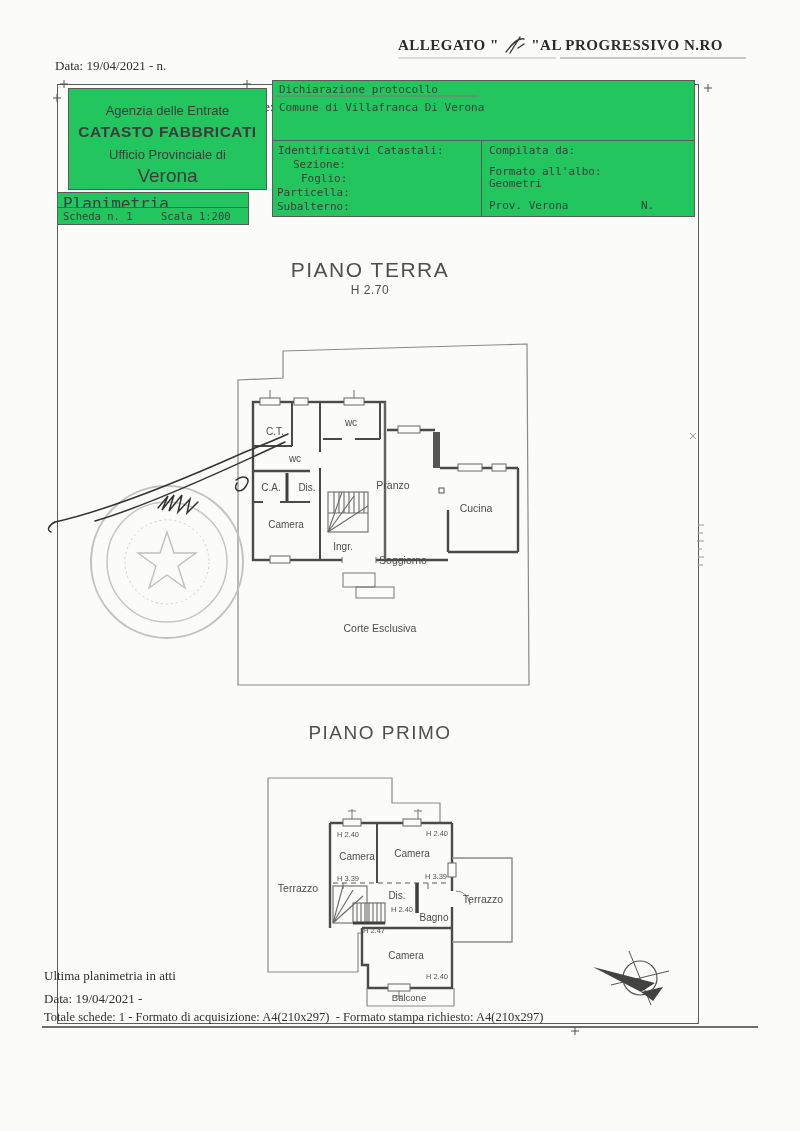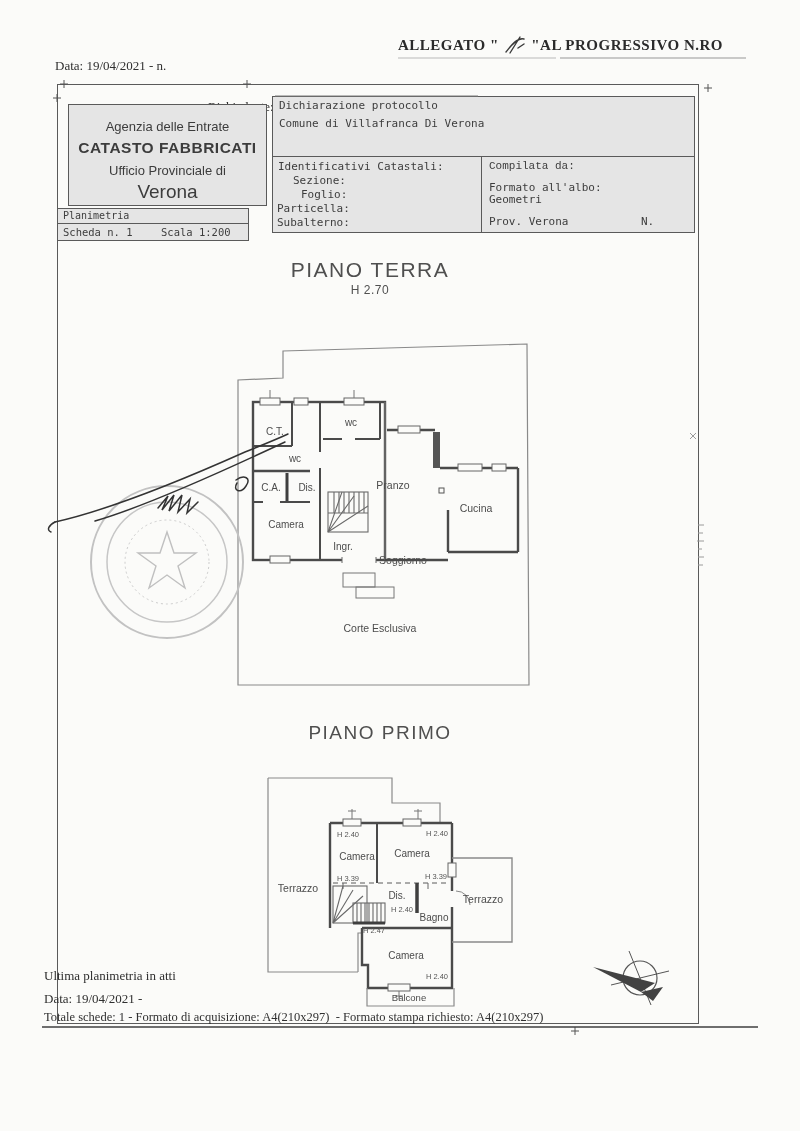--- a/index.html
+++ b/index.html
@@ -1,21 +1,21 @@
 <!DOCTYPE html>
 <html><head>
 <meta charset="utf-8">
 <style>
   html,body{margin:0;padding:0;}
   body{width:800px;height:1131px;position:relative;background:#fbfbf9;font-family:"Liberation Sans",sans-serif;overflow:hidden;}
   .abs{position:absolute;}
   .mono{font-family:"DejaVu Sans Mono",monospace;font-size:11px;color:#3d3d3d;white-space:pre;}
   .serif{font-family:"Liberation Serif",serif;font-size:13px;color:#2f2f2f;white-space:pre;}
   .frame{border:1.4px solid #5a5a5a;}
-  .whitebox{background:#e5e5e5;margin-top:16px;}
+  .whitebox{background:#22c55e;}
   .office{font-family:"Liberation Sans",sans-serif;color:#3c3c3c;text-align:center;}
   .office .l1{font-size:13px;margin-top:14px;}
   .office .l2{font-size:15.5px;font-weight:bold;letter-spacing:.5px;margin-top:5px;}
   .office .l3{font-size:13px;margin-top:6px;}
   .office .l4{font-size:19px;margin-top:3px;}
   .ptitle{font-family:"Liberation Sans",sans-serif;color:#4f4f4f;text-align:center;letter-spacing:1.5px;}
   svg{display:block;}
   svg text{font-family:"Liberation Sans",sans-serif;fill:#4c4c4c;}
   .rlabel{font-size:10px;}
   .rlabel2{font-size:10.5px;}
@@ -39,40 +39,40 @@
 <div class="abs frame" style="left:57px;top:84px;width:640px;height:938px;"></div>
 
 <div class="abs frame whitebox office" style="left:68px;top:88px;width:197px;height:100px;">
   <div class="l1">Agenzia delle Entrate</div>
   <div class="l2">CATASTO FABBRICATI</div>
   <div class="l3">Ufficio Provinciale di</div>
   <div class="l4">Verona</div>
 </div>
 
 <div class="abs frame whitebox" style="left:57px;top:192px;width:190px;height:15px;">
-  <div class="mono" style="margin:1px 0 0 5px;font-size:10px;">Planimetria</div>
+  <div class="mono" style="margin:1px 0 0 5px;font-size:16px;">Planimetria</div>
 </div>
 <div class="abs frame whitebox" style="left:57px;top:207px;width:190px;height:16px;">
   <div class="mono" style="position:absolute;left:5px;top:2px;font-size:10.5px;">Scheda n. 1</div>
   <div class="mono" style="position:absolute;left:103px;top:2px;font-size:10.5px;">Scala 1:200</div>
 </div>
 
 <div class="abs frame whitebox" style="left:272px;top:80px;width:421px;height:60px;">
   <div class="mono" style="position:absolute;left:6px;top:2px;">Dichiarazione protocollo</div>
   <div class="mono" style="position:absolute;left:6px;top:20px;">Comune di Villafranca Di Verona</div>
 </div>
 
 <div class="abs frame whitebox" style="left:272px;top:140px;width:421px;height:75px;">
   <div class="abs" style="left:208px;top:0;width:0;height:75px;border-left:1.2px solid #5a5a5a;"></div>
   <div class="mono" style="position:absolute;left:5px;top:3px;">Identificativi Catastali:</div>
   <div class="mono" style="position:absolute;left:20px;top:17px;">Sezione:</div>
   <div class="mono" style="position:absolute;left:28px;top:31px;">Foglio:</div>
   <div class="mono" style="position:absolute;left:4px;top:45px;">Particella:</div>
   <div class="mono" style="position:absolute;left:4px;top:59px;">Subalterno:</div>
-  <div class="mono" style="position:absolute;left:216px;top:3px;font-family:Liberation Mono, monospace;">Compilata da:</div>
+  <div class="mono" style="position:absolute;left:216px;top:3px;">Compilata da:</div>
   <div class="mono" style="position:absolute;left:216px;top:24px;">Formato all'albo:</div>
   <div class="mono" style="position:absolute;left:216px;top:36px;">Geometri</div>
   <div class="mono" style="position:absolute;left:216px;top:58px;">Prov. Verona</div>
   <div class="mono" style="position:absolute;left:368px;top:58px;">N.</div>
 </div>
 
 <div class="abs ptitle" style="left:270px;top:258px;width:200px;font-size:21px;">PIANO TERRA</div>
 <div class="abs ptitle" style="left:270px;top:283px;width:200px;font-size:12px;letter-spacing:.5px;">H 2.70</div>
 
 <svg class="abs" style="left:230px;top:340px;" width="315" height="355" viewBox="0 0 315 355">

